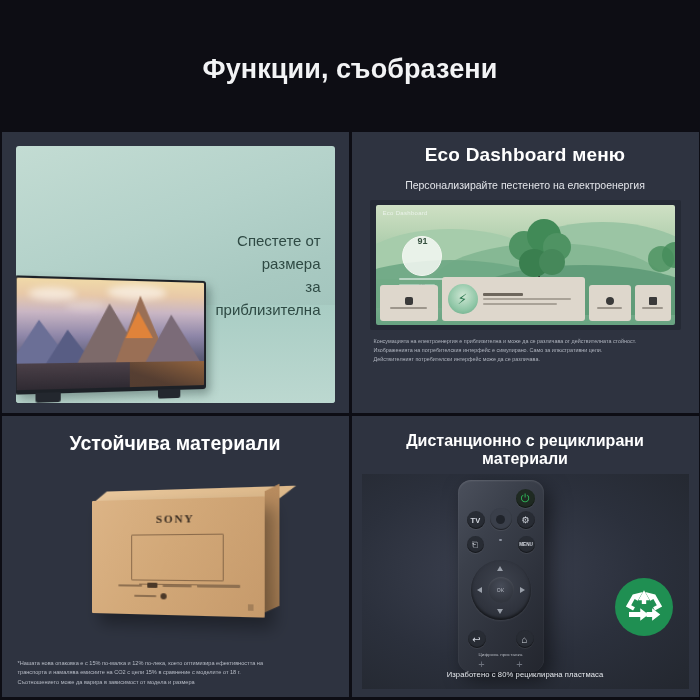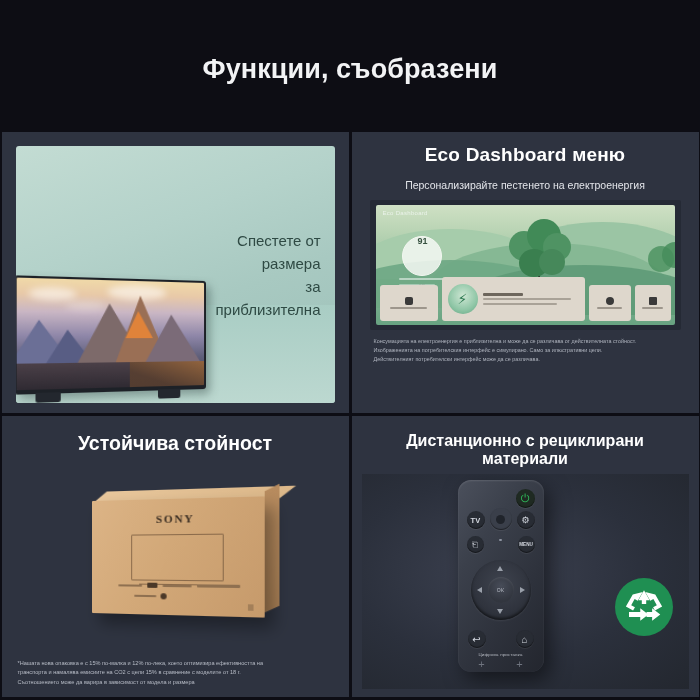--- a/index.html
+++ b/index.html
@@ -424,21 +424,21 @@
       </div>
 
       <div class="fineprint">
         <div>Консумацията на електроенергия е приблизителна и може да се различава от действителната стойност.</div>
         <div>Изображенията на потребителския интерфейс е симулирано. Само за илюстративни цели.</div>
         <div>Действителният потребителски интерфейс може да се различава.</div>
       </div>
     </div>
 
     <div class="panel p3">
-      <h2>Устойчива стойност</h2>
+      <h2>Устойчива материали</h2>
 
       <div class="box-wrap">
         <div class="box">
           <div class="box-top"></div>
           <div class="box-side"></div>
           <div class="box-front">
             <div class="box-logo">SONY</div>
             <div class="box-tv"></div>
             <div class="box-meta">
               <i class="a"></i>
@@ -497,17 +497,18 @@
               <path d="M32 5 L41 21 L35.5 21 L35.5 27 L28.5 27 L28.5 21 L23 21 Z"></path>
               <path d="M30 8 L22 22 L17 19.2 L11.5 29 L17.5 32.4 L14.5 37.6 L3 31 L14 12 Z"></path>
               <path d="M50 12 L61 31 L49.5 37.6 L46.5 32.4 L52.5 29 L47 19.2 L42 22 L34 8 Z"></path>
               <path d="M8 40 L26 40 L26 34 L39 44 L26 54 L26 48 L8 48 Z"></path>
               <path d="M56 40 L38 40 L38 34 L25 44 L38 54 L38 48 L56 48 Z" opacity="0"></path>
               <path d="M45 34 L58 44 L45 54 L45 48 L36 48 L36 40 L45 40 Z"></path>
             </g>
           </svg>
         </div>
 
+        <div class="remote-caption">Изработено с 80% рециклирана пластмаса</div>
       </div>
     </div>
 
   </div>
 </div>
 
 </body></html>

